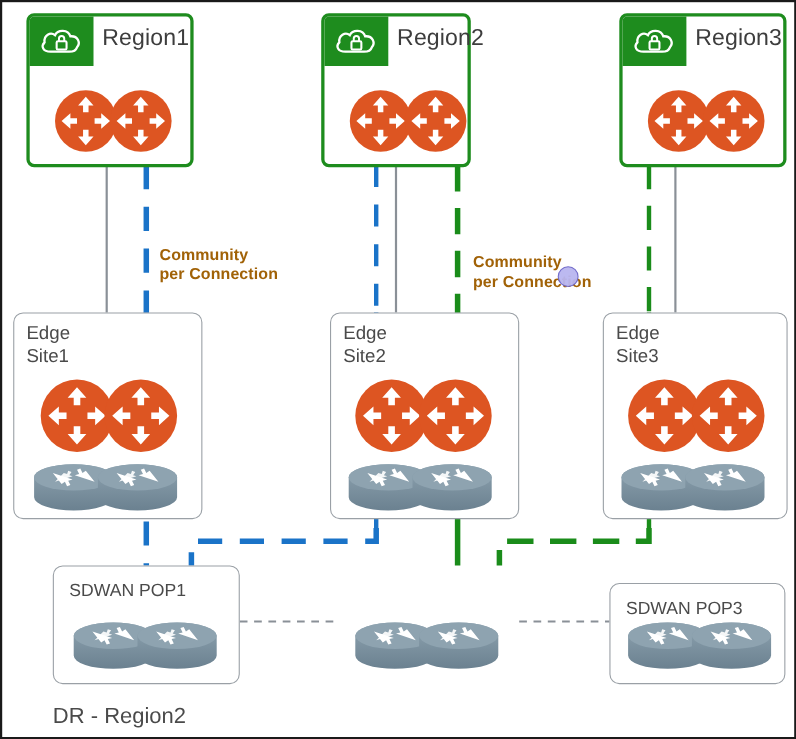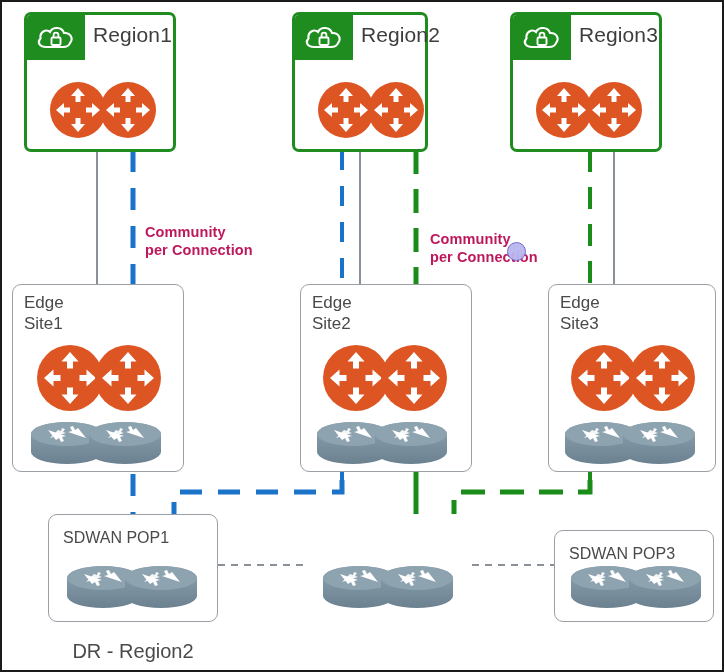--- a/index.html
+++ b/index.html
@@ -62,30 +62,30 @@
     left:14px;top:14px;
     font-size:16px;
     color:#4a4a4a;
     white-space:nowrap;
   }
   .dr-label{
     position:absolute;
     font-size:20px;
     color:#4a4a4a;
     white-space:nowrap;
-    text-align:center;
+    text-align:left;
   }
 
   
   .annot{
     position:absolute;
     font-size:14.5px;
     font-weight:bold;
     line-height:18px;
-    color:#be185d;
+    color:#a16207;
     white-space:pre-line;
     letter-spacing:0.1px;
   }
 
   
   .dev{position:absolute;}
 
   
   .cursor-dot{
     position:absolute;
@@ -204,21 +204,21 @@
           <g fill="#ffffff">
             <path d="M29 7 l7 8 h-4.5 v6 h-5 v-6 H22 Z"></path>
             <path d="M29 51 l-7 -8 h4.5 v-6 h5 v6 H36 Z"></path>
             <path d="M7 29 l8 -7 v4.5 h6 v5 h-6 V36 Z"></path>
             <path d="M51 29 l-8 7 v-4.5 h-6 v-5 h6 V22 Z"></path>
           </g>
         </g>
       </svg>
     </div>
 
-    <div class="region" style="left:508px;top:10px;width:152px;height:140px;">
+    <div class="region" style="left:561px;top:10px;width:152px;height:140px;">
       <div class="region-head">
         <svg class="cloud-lock" width="44" height="30" viewBox="0 0 44 30">
           <path d="M12 24 C5 24 3 19 6.5 15.5 C5.5 9 12 5.5 16 9 C18.5 3.5 28 3.5 30 10
                    C37 9.5 39.5 16 36 20 C35 23 32 24 29 24 Z" fill="none" stroke="#ffffff" stroke-width="2.1"></path>
           <rect x="17.5" y="14.5" width="9" height="7.5" rx="1.2" fill="none" stroke="#ffffff" stroke-width="1.9"></rect>
           <path d="M19.6 14.5 v-2.4 a2.4 2.4 0 0 1 4.8 0 v2.4" fill="none" stroke="#ffffff" stroke-width="1.8"></path>
         </svg>
       </div>
       <div class="region-title">Region3</div>
       <svg class="dev" style="left:22px;top:66px;" width="108" height="58" viewBox="0 0 108 58">

